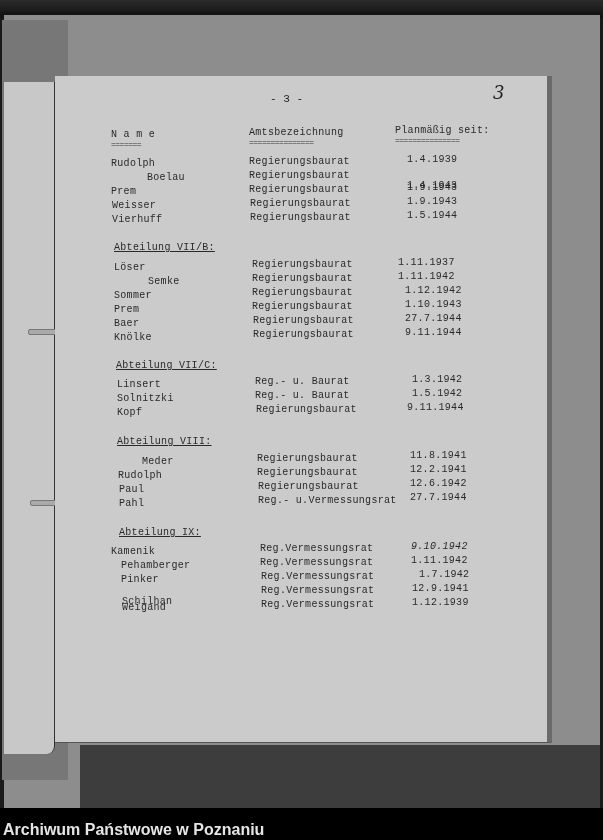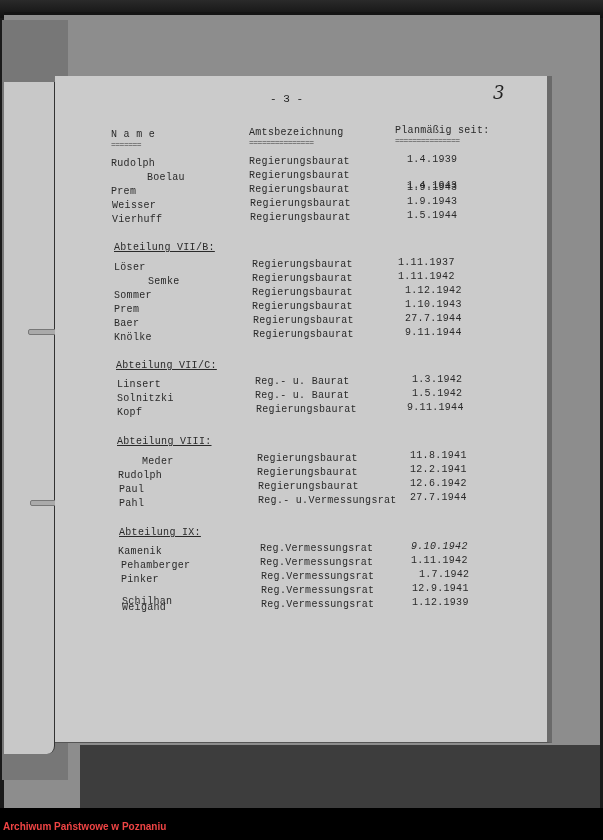--- a/index.html
+++ b/index.html
@@ -48,21 +48,21 @@
     }
     .typed { position:absolute; font-size:10px; color:#2a2a2a; white-space:nowrap; letter-spacing:0.3px; }
     .hdr { font-size:10px;text-align:right; }
     .uline { text-decoration:underline; }
     .dbl { position:absolute; font-size:8px; color:#333; letter-spacing:-0.5px; }
     .clip { position:absolute; height:4px; background:#aaa; border:1px solid #777; border-radius:2px; }
     .footer {
       position:absolute; left:0; top:808px; width:603px; height:32px; background:#000;
     }
     .footer-label {
-      position:absolute; left:3px; top:13px; color:#ef4444; font-size:10px; font-weight:bold;
+      position:absolute; left:3px; top:13px; color:#e5e5e5; font-size:16px; font-weight:bold;
       font-family:"Liberation Sans", "DejaVu Sans", sans-serif;
     }
   </style>
 </head>
 <body>
 
 <div class="scan"></div>
 <div class="board-top-edge"></div>
 <div class="board"></div>
 <div class="bottom-band"></div>
@@ -151,21 +151,21 @@
 
   <div class="typed" style="left:64px;top:408px;">Paul</div>
   <div class="typed" style="left:203px;top:405px;">Regierungsbaurat</div>
   <div class="typed" style="left:355px;top:402px;">12.6.1942</div>
 
   <div class="typed" style="left:64px;top:422px;">Pahl</div>
   <div class="typed" style="left:203px;top:419px;">Reg.- u.Vermessungsrat</div>
   <div class="typed" style="left:355px;top:416px;">27.7.1944</div>
 
   <div class="typed uline" style="left:64px;top:451px;">Abteilung IX:</div>
-  <div class="typed" style="left:63px;top:470px;">Kamenik</div>
+  <div class="typed" style="left:56px;top:470px;">Kamenik</div>
   <div class="typed" style="left:205px;top:467px;">Reg.Vermessungsrat</div>
   <div class="typed" style="left:356px;top:465px;font-style:italic;">9.10.1942</div>
 
   <div class="typed" style="left:66px;top:484px;">Pehamberger</div>
   <div class="typed" style="left:205px;top:481px;">Reg.Vermessungsrat</div>
   <div class="typed" style="left:356px;top:479px;">1.11.1942</div>
 
   <div class="typed" style="left:66px;top:498px;">Pinker</div>
   <div class="typed" style="left:206px;top:495px;">Reg.Vermessungsrat</div>
   <div class="typed" style="left:364px;top:493px;">1.7.1942</div>

